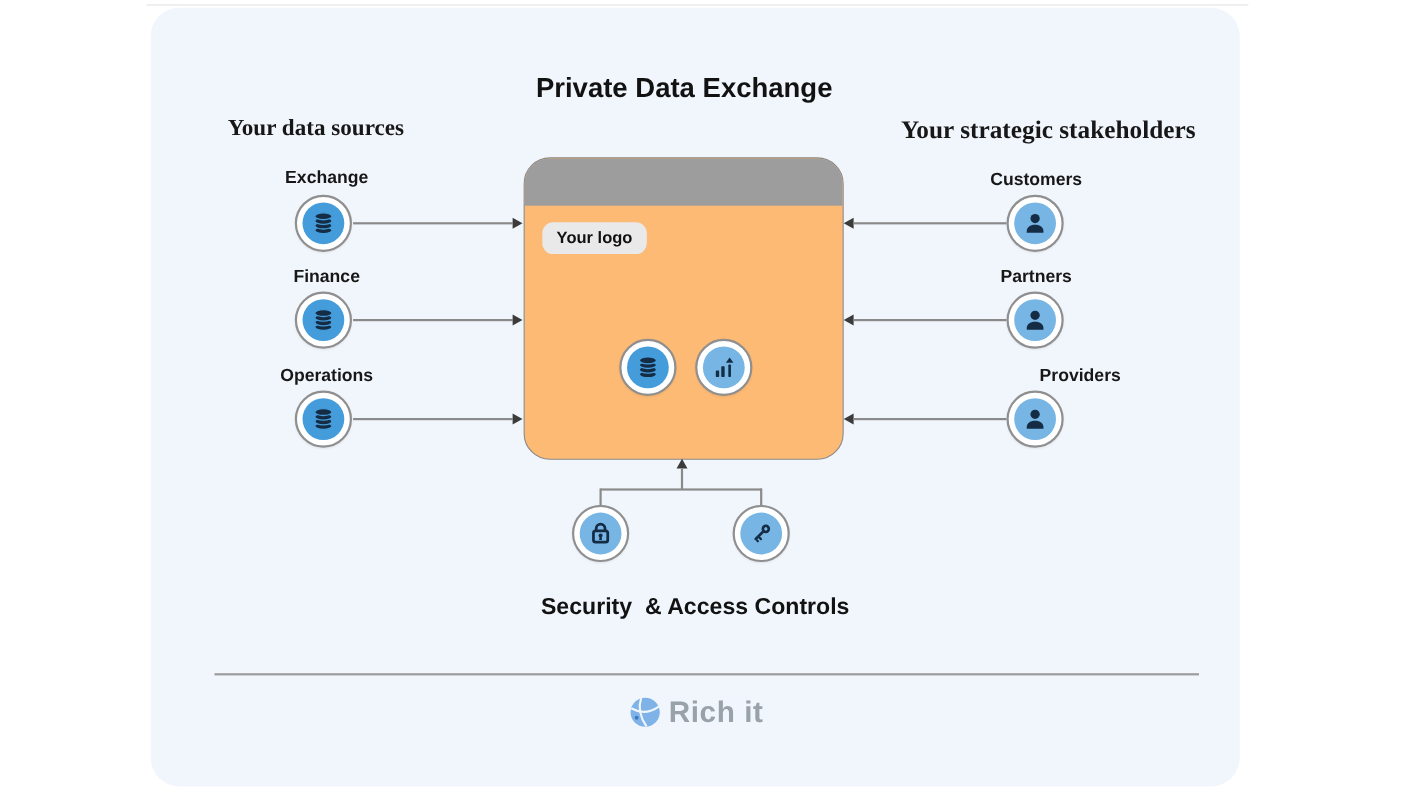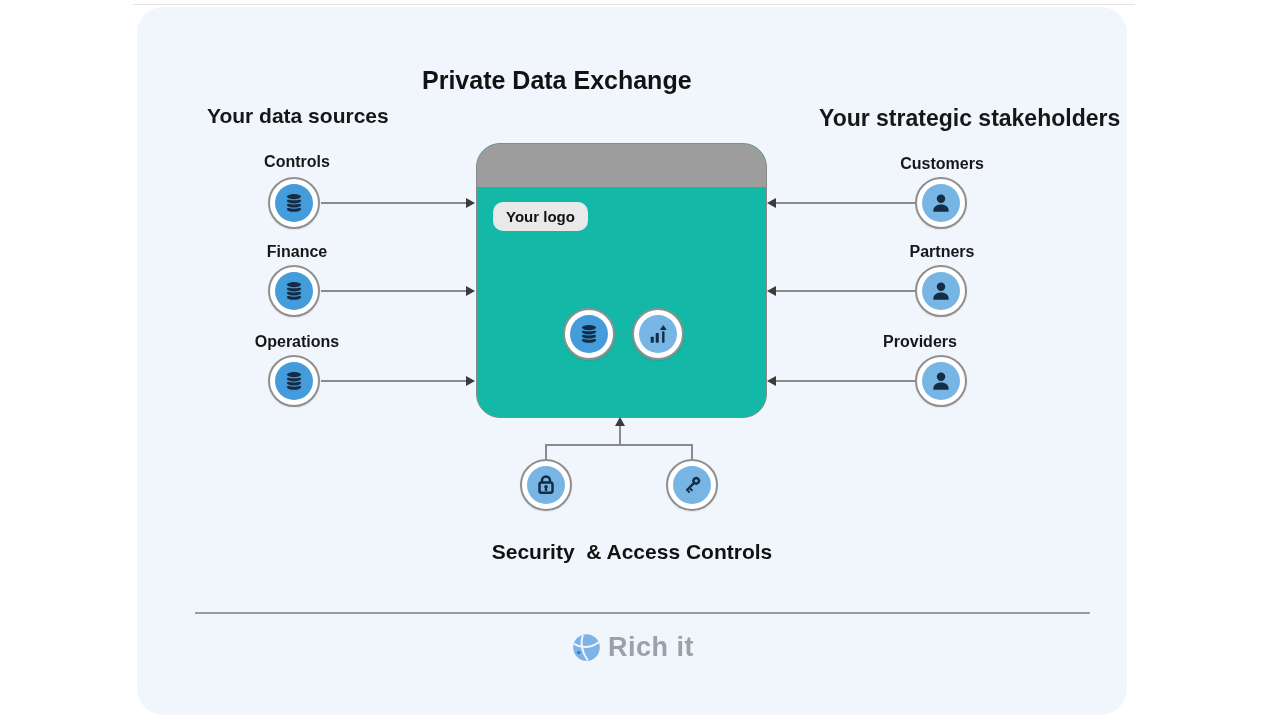--- a/index.html
+++ b/index.html
@@ -1,37 +1,37 @@
 <!DOCTYPE html>
 <html><head>
 <meta charset="utf-8">
 <style>
   html,body{margin:0;padding:0;background:#fff;}
   .screen{position:relative;width:1280px;height:720px;background:#ffffff;overflow:hidden;
           font-family:"Liberation Sans",sans-serif;color:#161616;}
   .top-line{position:absolute;left:133px;top:4px;width:1002px;height:1px;background:#e7e3df;}
   .panel{position:absolute;left:137px;top:7px;width:990px;height:708px;background:#f1f6fc;border-radius:26px;}
-  .title{position:absolute;left:422px;top:66px;width:400px;margin:0;text-align:left;
+  .title{position:absolute;left:422px;top:66px;width:400px;margin:0;text-align:center;
          font-size:25px;font-weight:700;color:#121212;}
-  .heading{position:absolute;margin:0;font-weight:700;color:#171717;}
+  .heading{position:absolute;margin:0;font-weight:700;color:#171717;font-family:Liberation Serif, serif;}
   .heading.left{left:207px;top:104px;font-size:21px;}
   .heading.right{left:819px;top:105px;font-size:23px;}
   .node-label{position:absolute;width:140px;text-align:center;font-weight:700;font-size:16px;color:#171717;}
   .node{position:absolute;width:48px;height:48px;background:#ffffff;border:2px solid #8f8f8f;border-radius:50%;
         display:flex;align-items:center;justify-content:center;box-shadow:0 1px 2px rgba(0,0,0,.07);}
   .inner{width:38px;height:38px;border-radius:50%;display:flex;align-items:center;justify-content:center;}
   .blue{background:#459cdb;}
   .lightblue{background:#77b5e4;}
   .hline{position:absolute;height:1.5px;background:#8a8a8a;}
   .vline{position:absolute;width:1.5px;background:#8a8a8a;}
   .ah{position:absolute;width:0;height:0;}
   .ah-right{border-top:5px solid transparent;border-bottom:5px solid transparent;border-left:9px solid #3b3b3b;}
   .ah-left{border-top:5px solid transparent;border-bottom:5px solid transparent;border-right:9px solid #3b3b3b;}
   .ah-up{border-left:5px solid transparent;border-right:5px solid transparent;border-bottom:9px solid #3b3b3b;}
-  .card{position:absolute;left:476px;top:143px;width:289px;height:273px;background:#14b8a6;
+  .card{position:absolute;left:476px;top:143px;width:289px;height:273px;background:#fdba74;
         border:1.5px solid #8a8a8a;border-radius:24px;overflow:hidden;}
   .card-header{width:100%;height:43px;background:#9d9d9d;}
   .badge{position:absolute;left:16px;top:58px;background:#e9e9e9;border-radius:10px;
          padding:6px 13px;font-weight:700;font-size:15px;color:#111;}
   .card-title{position:absolute;left:0;top:117px;width:100%;margin:0;text-align:center;
               font-size:21px;font-weight:700;color:#121212;}
   .security-label{position:absolute;left:432px;top:540px;width:400px;text-align:center;
                   font-size:21px;font-weight:700;white-space:pre;color:#121212;}
   .separator{position:absolute;left:195px;top:612px;width:895px;height:2px;background:#9b9b9b;}
   .footer{position:absolute;left:572px;top:632px;display:flex;align-items:center;gap:7px;justify-content:flex-end;}
@@ -41,21 +41,21 @@
 <body>
 
 <div class="screen">
   <div class="top-line"></div>
   <div class="panel"></div>
 
   <h1 class="title">Private Data Exchange</h1>
   <h2 class="heading left">Your data sources</h2>
   <h2 class="heading right">Your strategic stakeholders</h2>
 
-  <div class="node-label" style="left:227px;top:153px">Controls</div>
+  <div class="node-label" style="left:227px;top:153px">Exchange</div>
   <div class="node" style="left:268px;top:177px">
     <div class="inner blue">
       <svg width="26" height="26" viewBox="0 0 24 24">
         <g fill="#142c44" stroke="#459cdb" stroke-width="1.1">
           <ellipse cx="12" cy="17.8" rx="7.2" ry="2.9"></ellipse>
             <ellipse cx="12" cy="13.9" rx="7.2" ry="2.9"></ellipse>
           <ellipse cx="12" cy="10" rx="7.2" ry="2.9"></ellipse>
             <ellipse cx="12" cy="6.1" rx="7.2" ry="2.9"></ellipse>
         </g>
       </svg>
@@ -103,21 +103,21 @@
   <div class="node" style="left:915px;top:265px">
     <div class="inner lightblue">
       <svg width="26" height="26" viewBox="0 0 24 24">
         <g fill="#142c44">
             <circle cx="12" cy="8" r="3.9"></circle>
         <path d="M12 13.3c-4.2 0-7 2.3-7 5.2V20h14v-1.5c0-2.9-2.8-5.2-7-5.2z"></path>
           </g>
       </svg>
     </div>
   </div>
-  <div class="node-label" style="left:850px;top:333px">Providers</div>
+  <div class="node-label" style="left:912px;top:333px">Providers</div>
   <div class="node" style="left:915px;top:355px">
     <div class="inner lightblue">
       <svg width="26" height="26" viewBox="0 0 24 24">
         <g fill="#142c44">
             <circle cx="12" cy="8" r="3.9"></circle>
         <path d="M12 13.3c-4.2 0-7 2.3-7 5.2V20h14v-1.5c0-2.9-2.8-5.2-7-5.2z"></path>
           </g>
       </svg>
     </div>
   </div>

